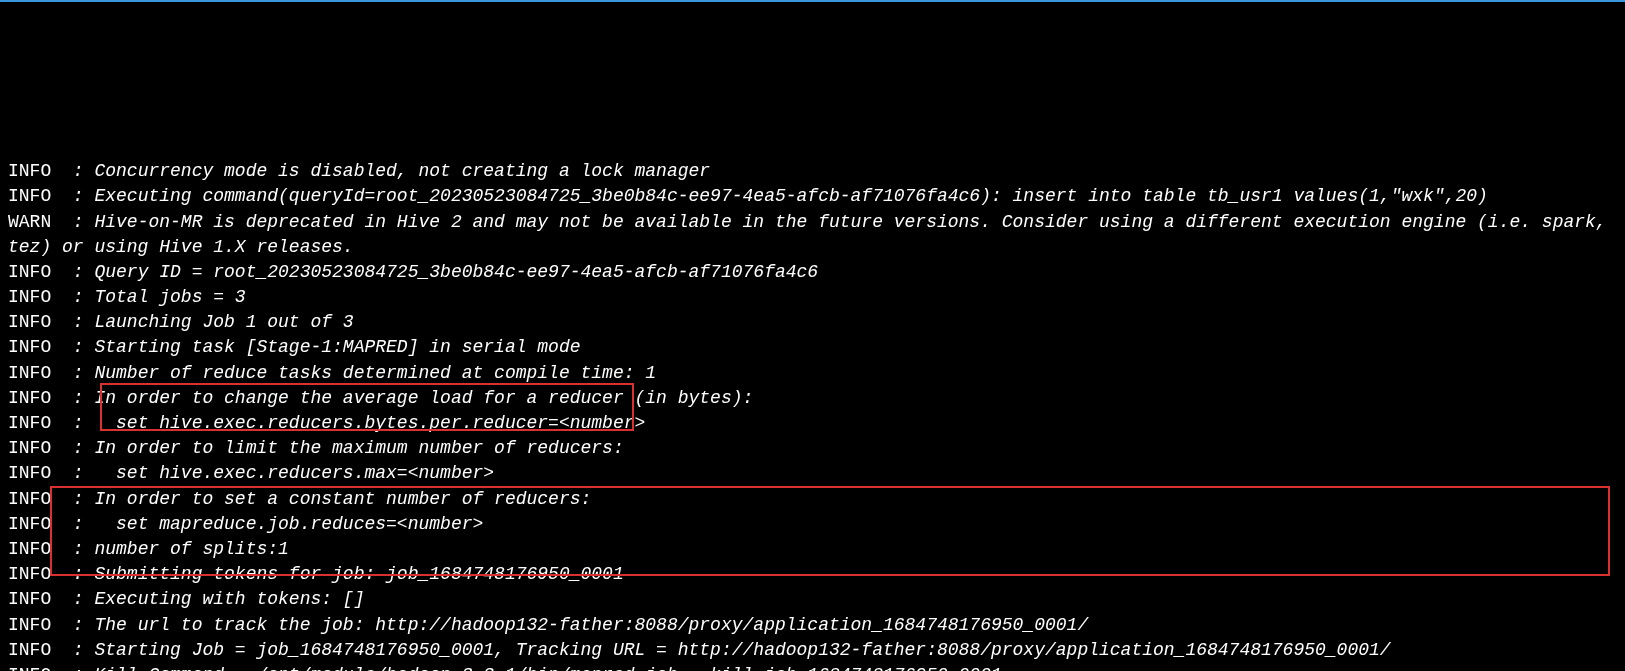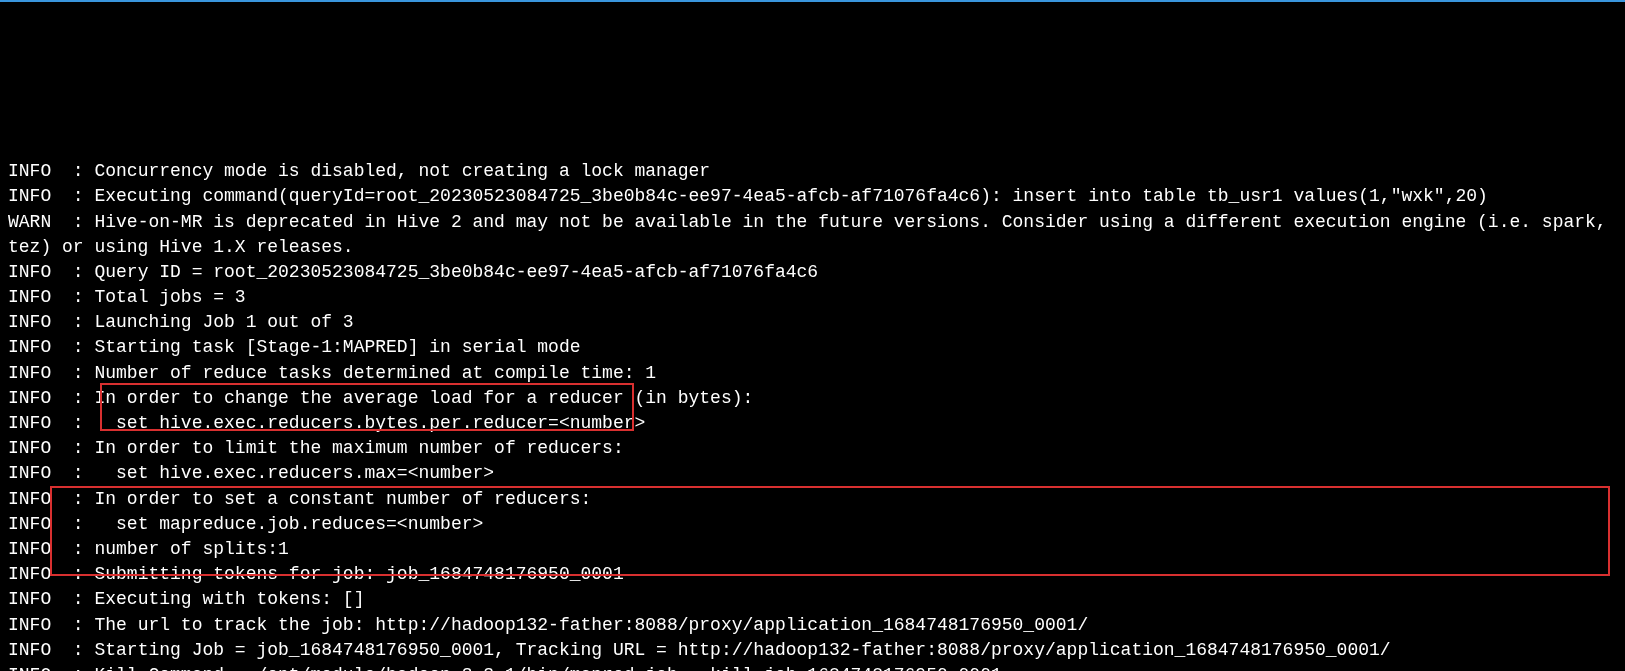--- a/index.html
+++ b/index.html
@@ -22,20 +22,21 @@
       word-break: break-all;
     }
     .terminal-line {
       display: block;
     }
     .level {
       display: inline;
     }
     .msg {
       display: inline;
+      font-style: italic;
     }
     .highlight-box-1 {
       position: absolute;
       border: 2px solid #d93030;
       pointer-events: none;
       left: 100px;
       top: 383px;
       width: 534px;
       height: 48px;
     }

